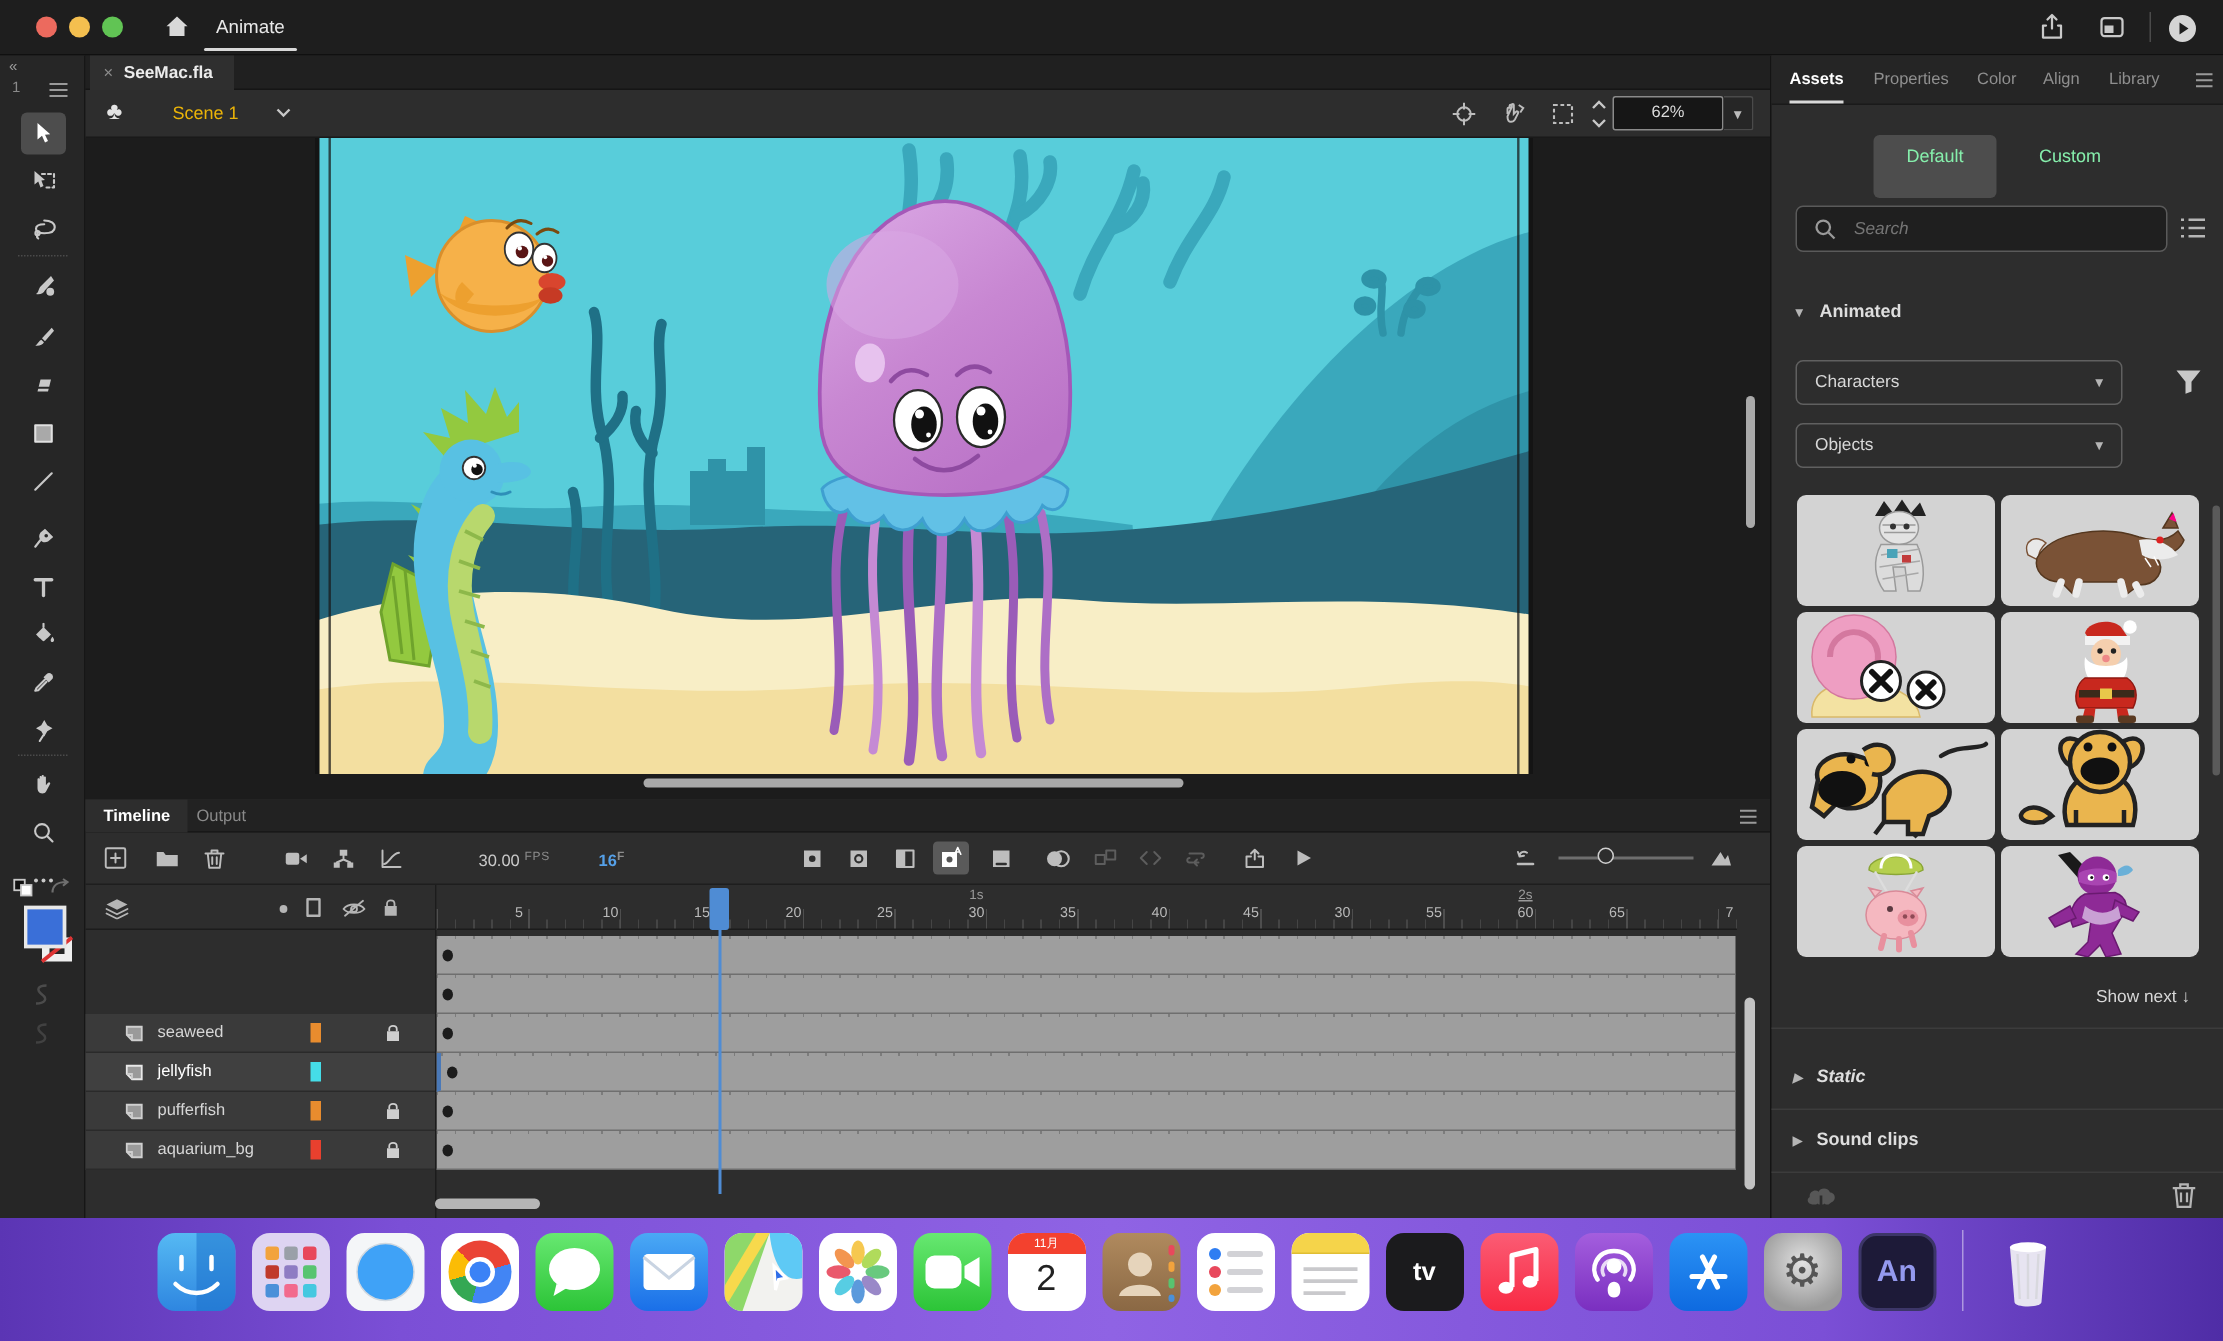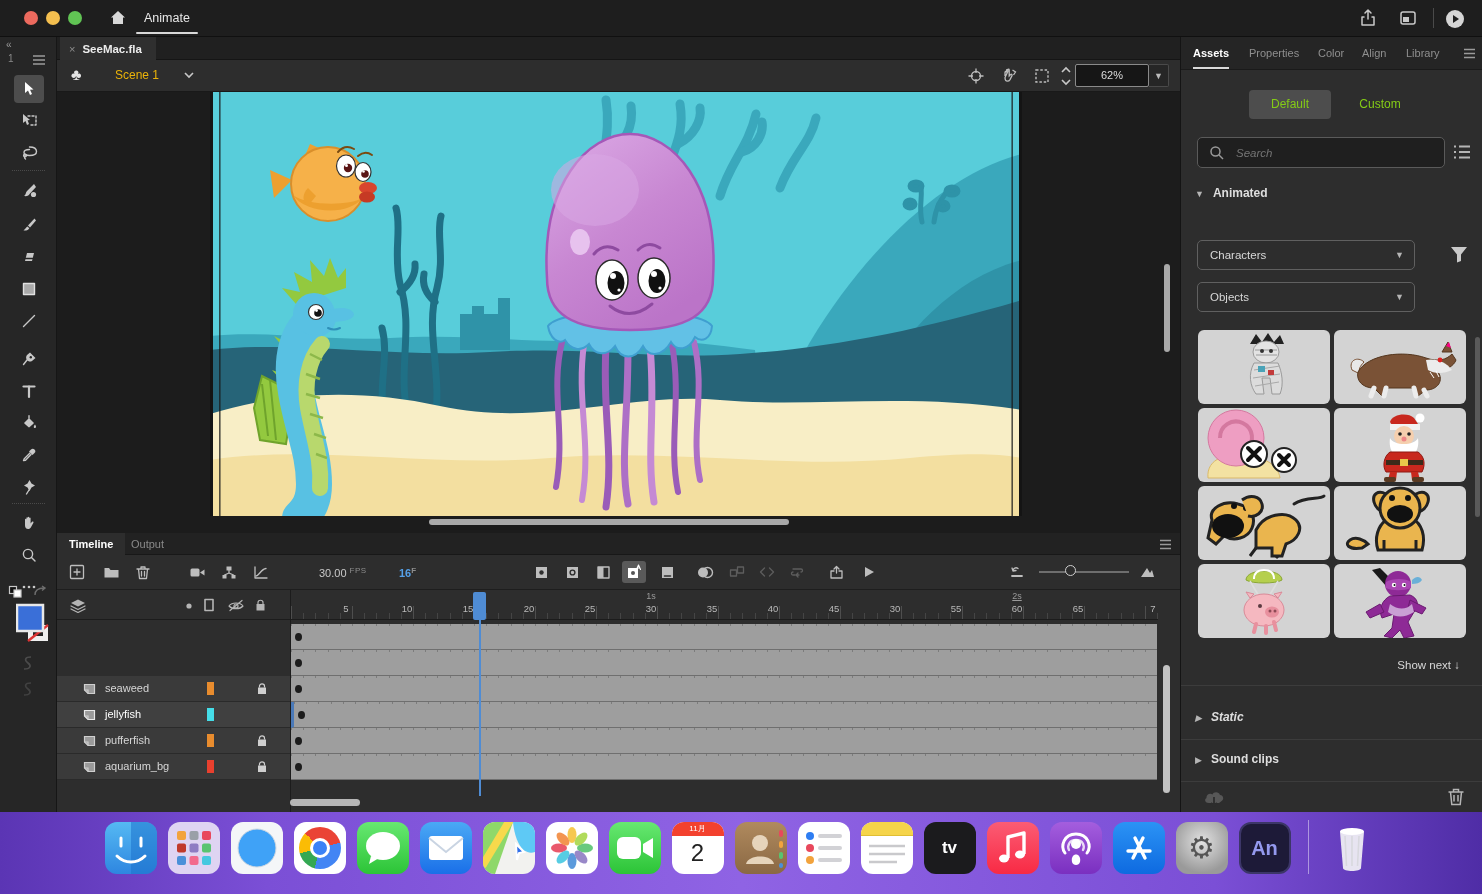--- a/index.html
+++ b/index.html
@@ -71,21 +71,21 @@
   .playhead{position:absolute;left:182px;top:2px;width:13px;height:28px;background:#4f8cd4;border-radius:2px;}
   .fps-txt{position:absolute;top:11px;font-size:11px;color:#c9c9c9;}
   .fps-sup{font-size:8px;color:#8d8d8d;vertical-align:4px;letter-spacing:.5px;}
   .blue{color:#55a0e8;font-weight:bold;}
 
   
   .rpanel{left:1180px;top:37px;width:302px;height:775px;background:#2d2d2d;border-left:1px solid #141414;}
   .rp-tabs{position:absolute;left:0;top:0;width:100%;height:33px;background:#252525;border-bottom:1px solid #1a1a1a;}
   .rp-tab{position:absolute;top:0;height:32px;line-height:32px;font-size:11px;color:#8f8f8f;}
   .rp-tab.active{color:#fff;font-weight:bold;border-bottom:2px solid #d8d8d8;}
-  .seg{position:absolute;top:53px;height:29px;border-radius:4px;font-size:12px;line-height:29px;text-align:center;color:#84cc16;}
+  .seg{position:absolute;top:53px;height:42px;border-radius:4px;font-size:12px;line-height:29px;text-align:center;color:#86efac;}
   .searchbox{position:absolute;left:16px;top:100px;width:248px;height:31px;background:#1f1f1f;border:1px solid #5a5a5a;border-radius:5px;}
   .searchbox input{position:absolute;left:36px;top:0;width:200px;height:29px;background:transparent;border:none;outline:none;color:#bbb;font-style:italic;font-size:11.5px;font-family:"Liberation Sans",sans-serif;}
   .sect-hd{position:absolute;left:14px;font-size:12px;font-weight:bold;color:#dedede;}
   .chev{display:inline-block;color:#b5b5b5;font-size:9px;margin-right:9px;font-weight:normal;}
   .dd{position:absolute;left:16px;width:218px;height:30px;border:1px solid #606060;border-radius:5px;font-size:11.5px;color:#d8d8d8;line-height:28px;padding-left:12px;}
   .dd .da{position:absolute;right:10px;top:0;font-size:9px;color:#b5b5b5;}
   .thumb{position:absolute;width:132px;height:74px;background:#d3d3d3;border-radius:6px;overflow:hidden;}
   .hr{position:absolute;left:0;width:100%;border-top:1px solid #3c3c3c;}
   .shownext{position:absolute;right:22px;top:622px;font-size:11.5px;color:#d8d8d8;}
   .rp-scroll{position:absolute;right:2px;top:300px;width:5px;height:180px;background:#5a5a5a;border-radius:3px;}
@@ -735,21 +735,21 @@
           </svg>
       </span>
       <input type="text" placeholder="Search" style="">
     </div>
     <span class="abs" style="left:272px;top:107px;">
       <svg width="18" height="16" viewBox="0 0 18 16" stroke="#b5b5b5" stroke-width="1.8">
           <path d="M1 2.5 H3 M6 2.5 H17 M1 8 H3 M6 8 H17 M1 13.5 H3 M6 13.5 H17"></path>
         </svg>
     </span>
 
-    <div class="sect-hd" style="top:149px;"><span class="chev">▼</span><span>Animated</span></div>
+    <div class="sect-hd" style="top:163px;"><span class="chev">▼</span><span>Animated</span></div>
 
     <div class="dd" style="top:203px;"><span>Characters</span><span class="da">▼</span></div>
     <span class="abs" style="left:268px;top:208px;">
       <svg width="20" height="19" viewBox="0 0 20 19">
           <path d="M2 2 H18 L12 9.5 V16 L8 17.5 V9.5 Z" fill="#c9c9c9"></path>
         </svg>
     </span>
     <div class="dd" style="top:245px;"><span>Objects</span><span class="da">▼</span></div>
 
     <div class="thumb" style="left:17px;top:293px;">

